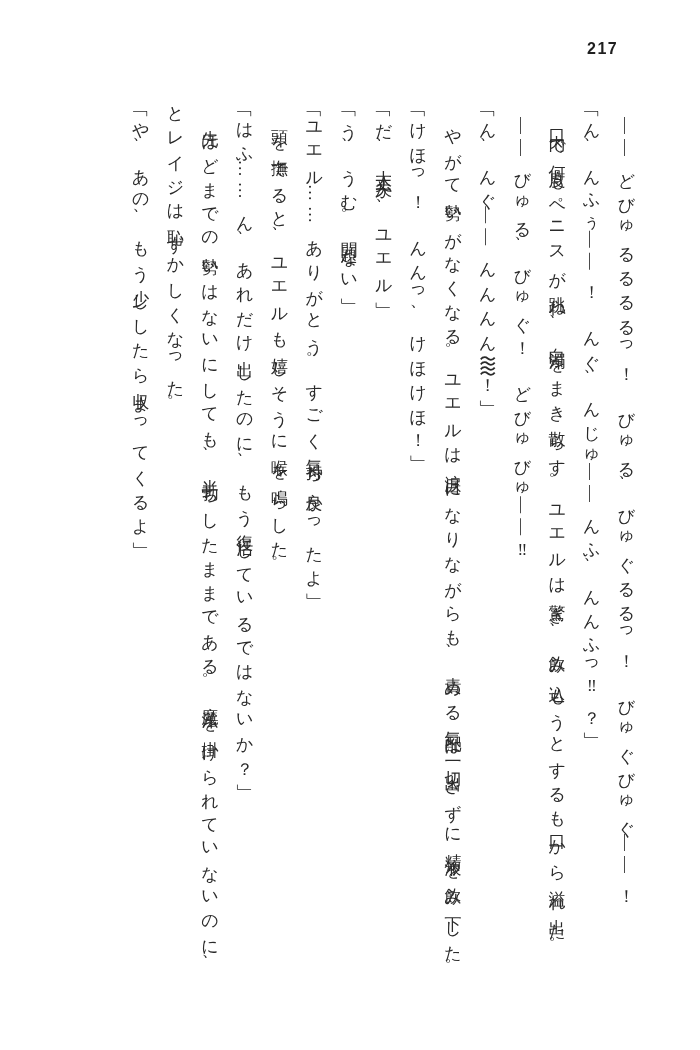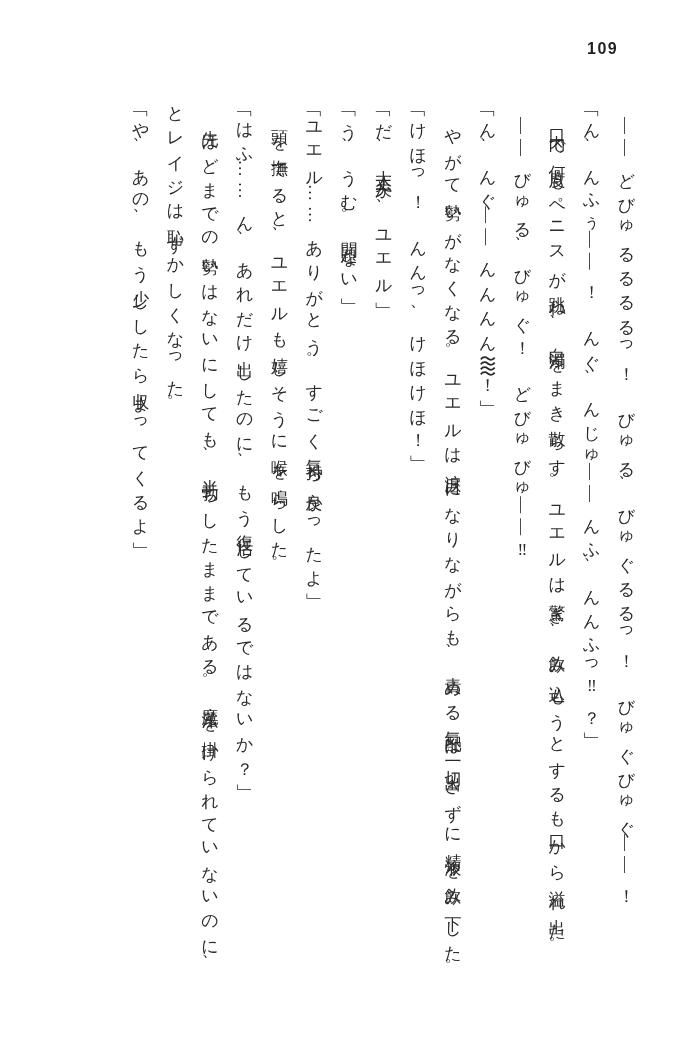--- a/index.html
+++ b/index.html
@@ -44,21 +44,21 @@
     margin: 0;
     padding: 0;
   }
   .indent-full { text-indent: 22px; }
   .indent-half { text-indent: 11px; }
 </style>
 </head>
 <body>
 
 <div class="page">
-  <div class="page-number">109</div>
+  <div class="page-number">217</div>
   <main class="text-block">
       <p class="para indent-full">――どびゅるるるるっ！　びゅる、びゅぐるるっ！　びゅぐびゅぐ――！</p>
       <p class="para indent-half">「ん、んふぅ――！　んぐ、んじゅ――んふ、んんふっ‼？」</p>
       <p class="para indent-full">口内で何度もペニスが跳ね、白濁をまき散らす。ユエルは驚き、飲み込もうとするも口から溢れ出た。</p>
       <p class="para indent-full">――びゅる、びゅぐ！　どびゅびゅ――‼</p>
       <p class="para indent-half">「ん、んぐ――んんんん〜〜〜〜！」</p>
       <p class="para indent-full">やがて勢いがなくなる。ユエルは涙目になりながらも、責める気配は一切出さずに精液を飲み下した。</p>
       <p class="para indent-half">「けほっ！　んんっ、けほけほ！」</p>
       <p class="para indent-half">「だ、大丈夫か、ユエル」</p>
       <p class="para indent-half">「う、うむ。問題ない」</p>

